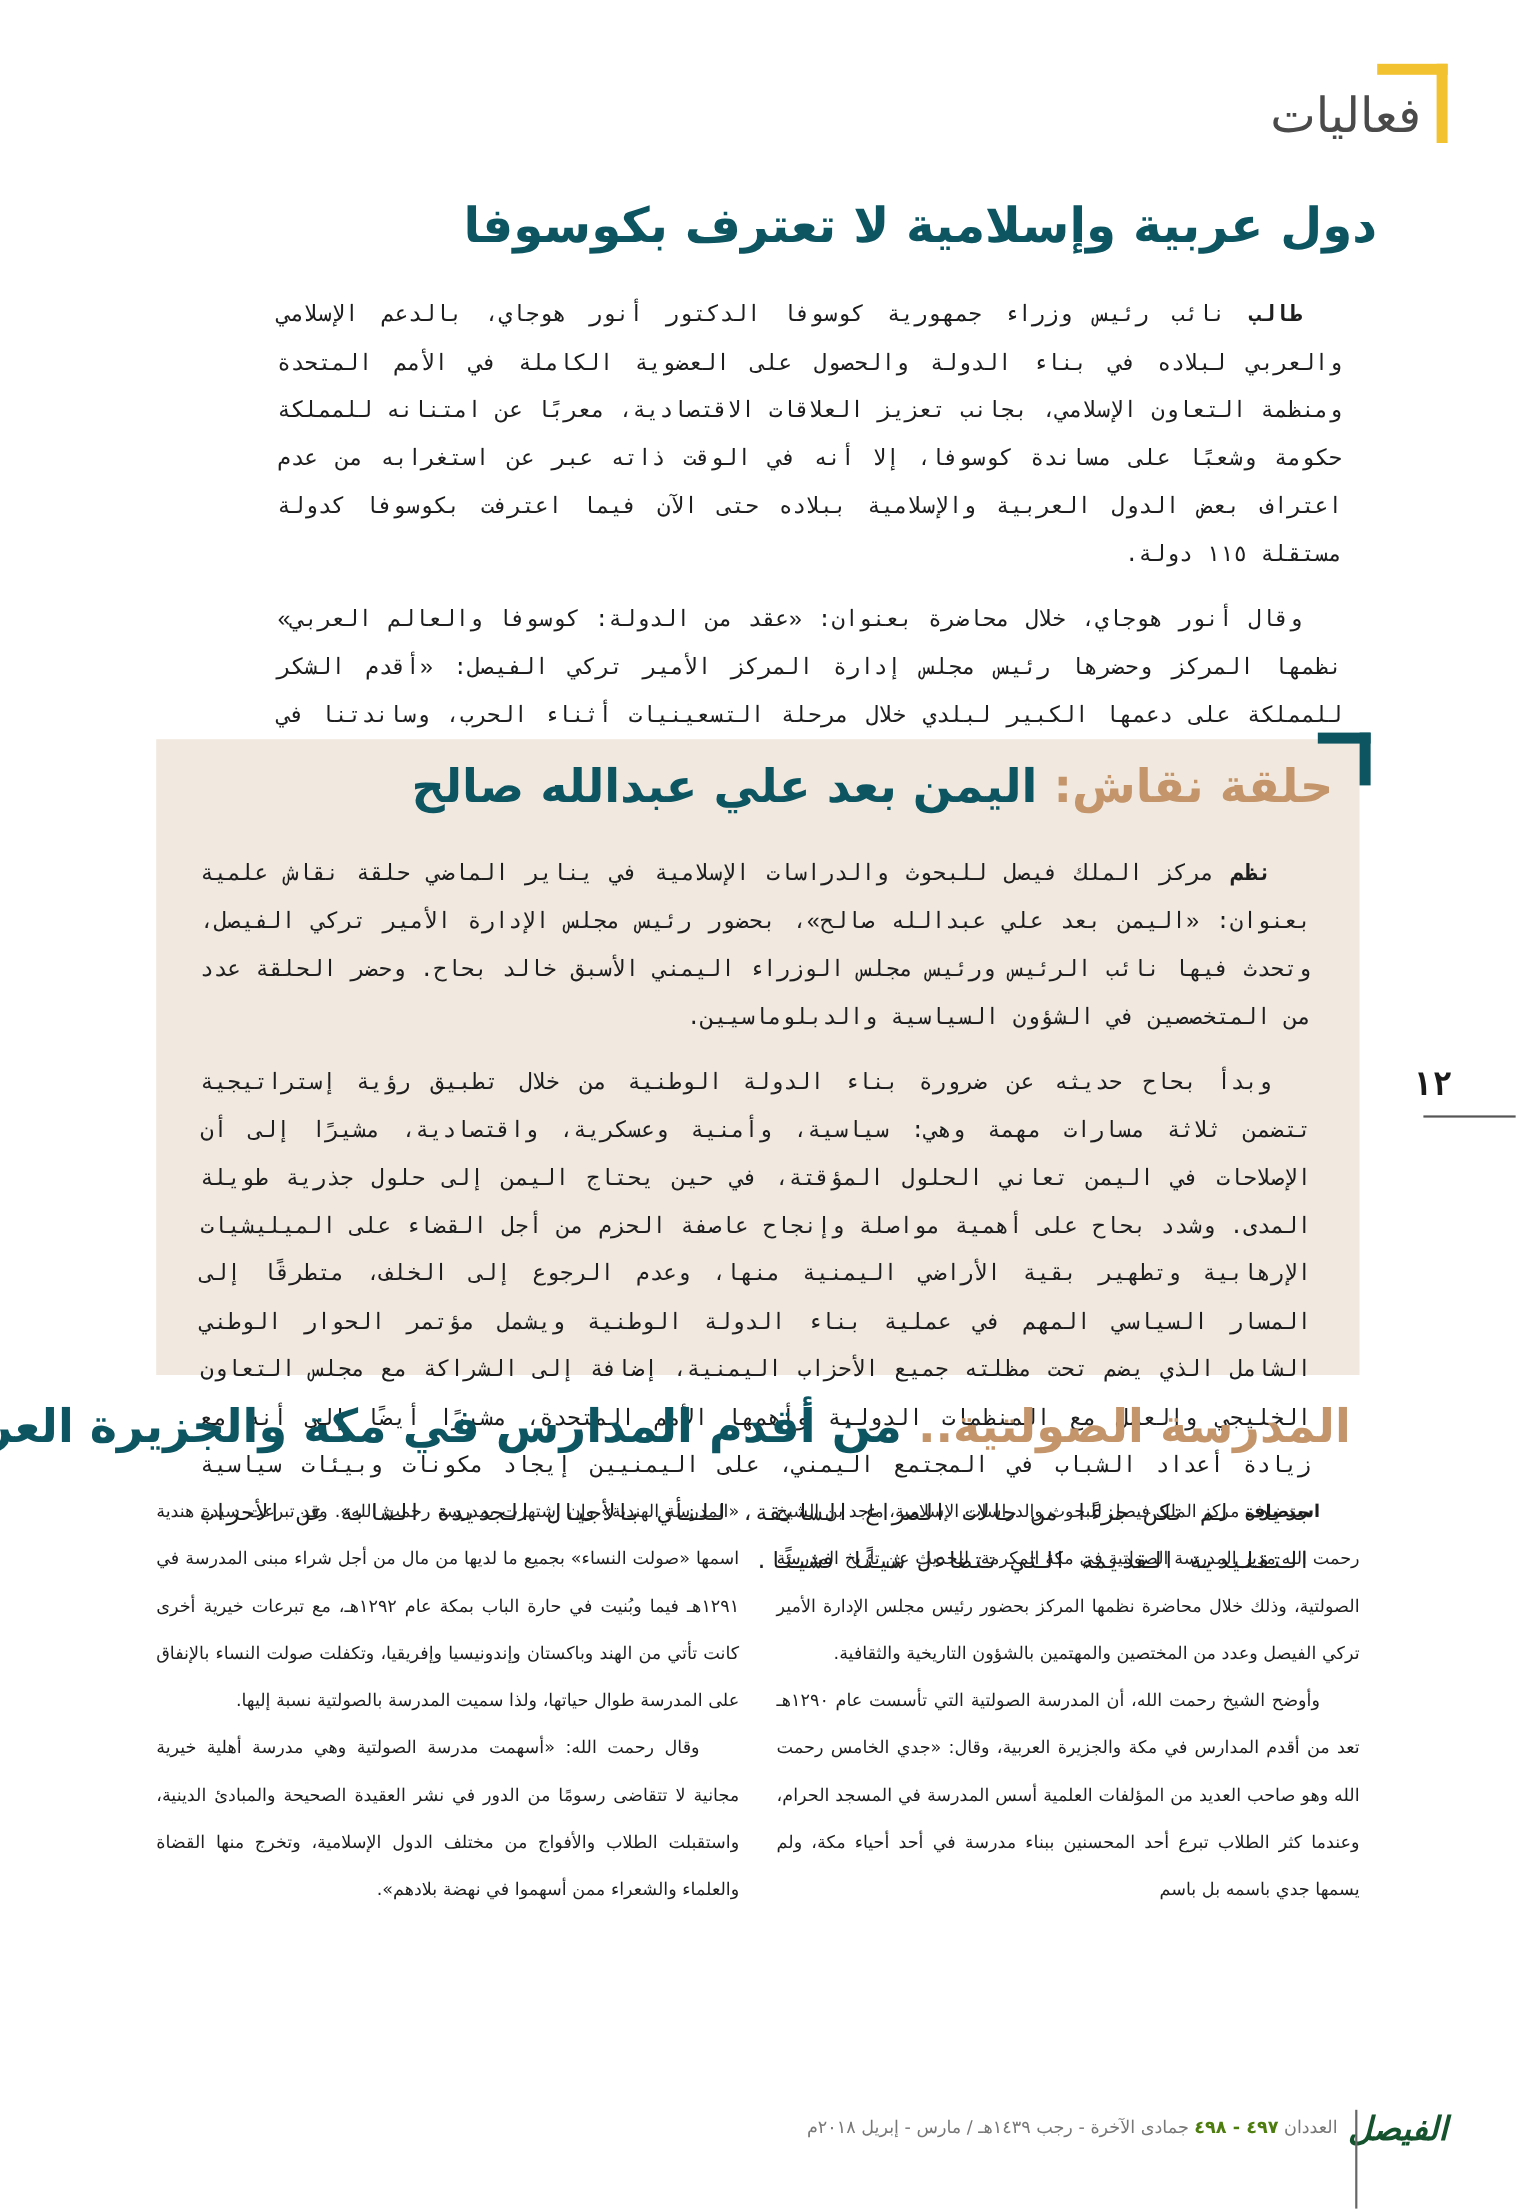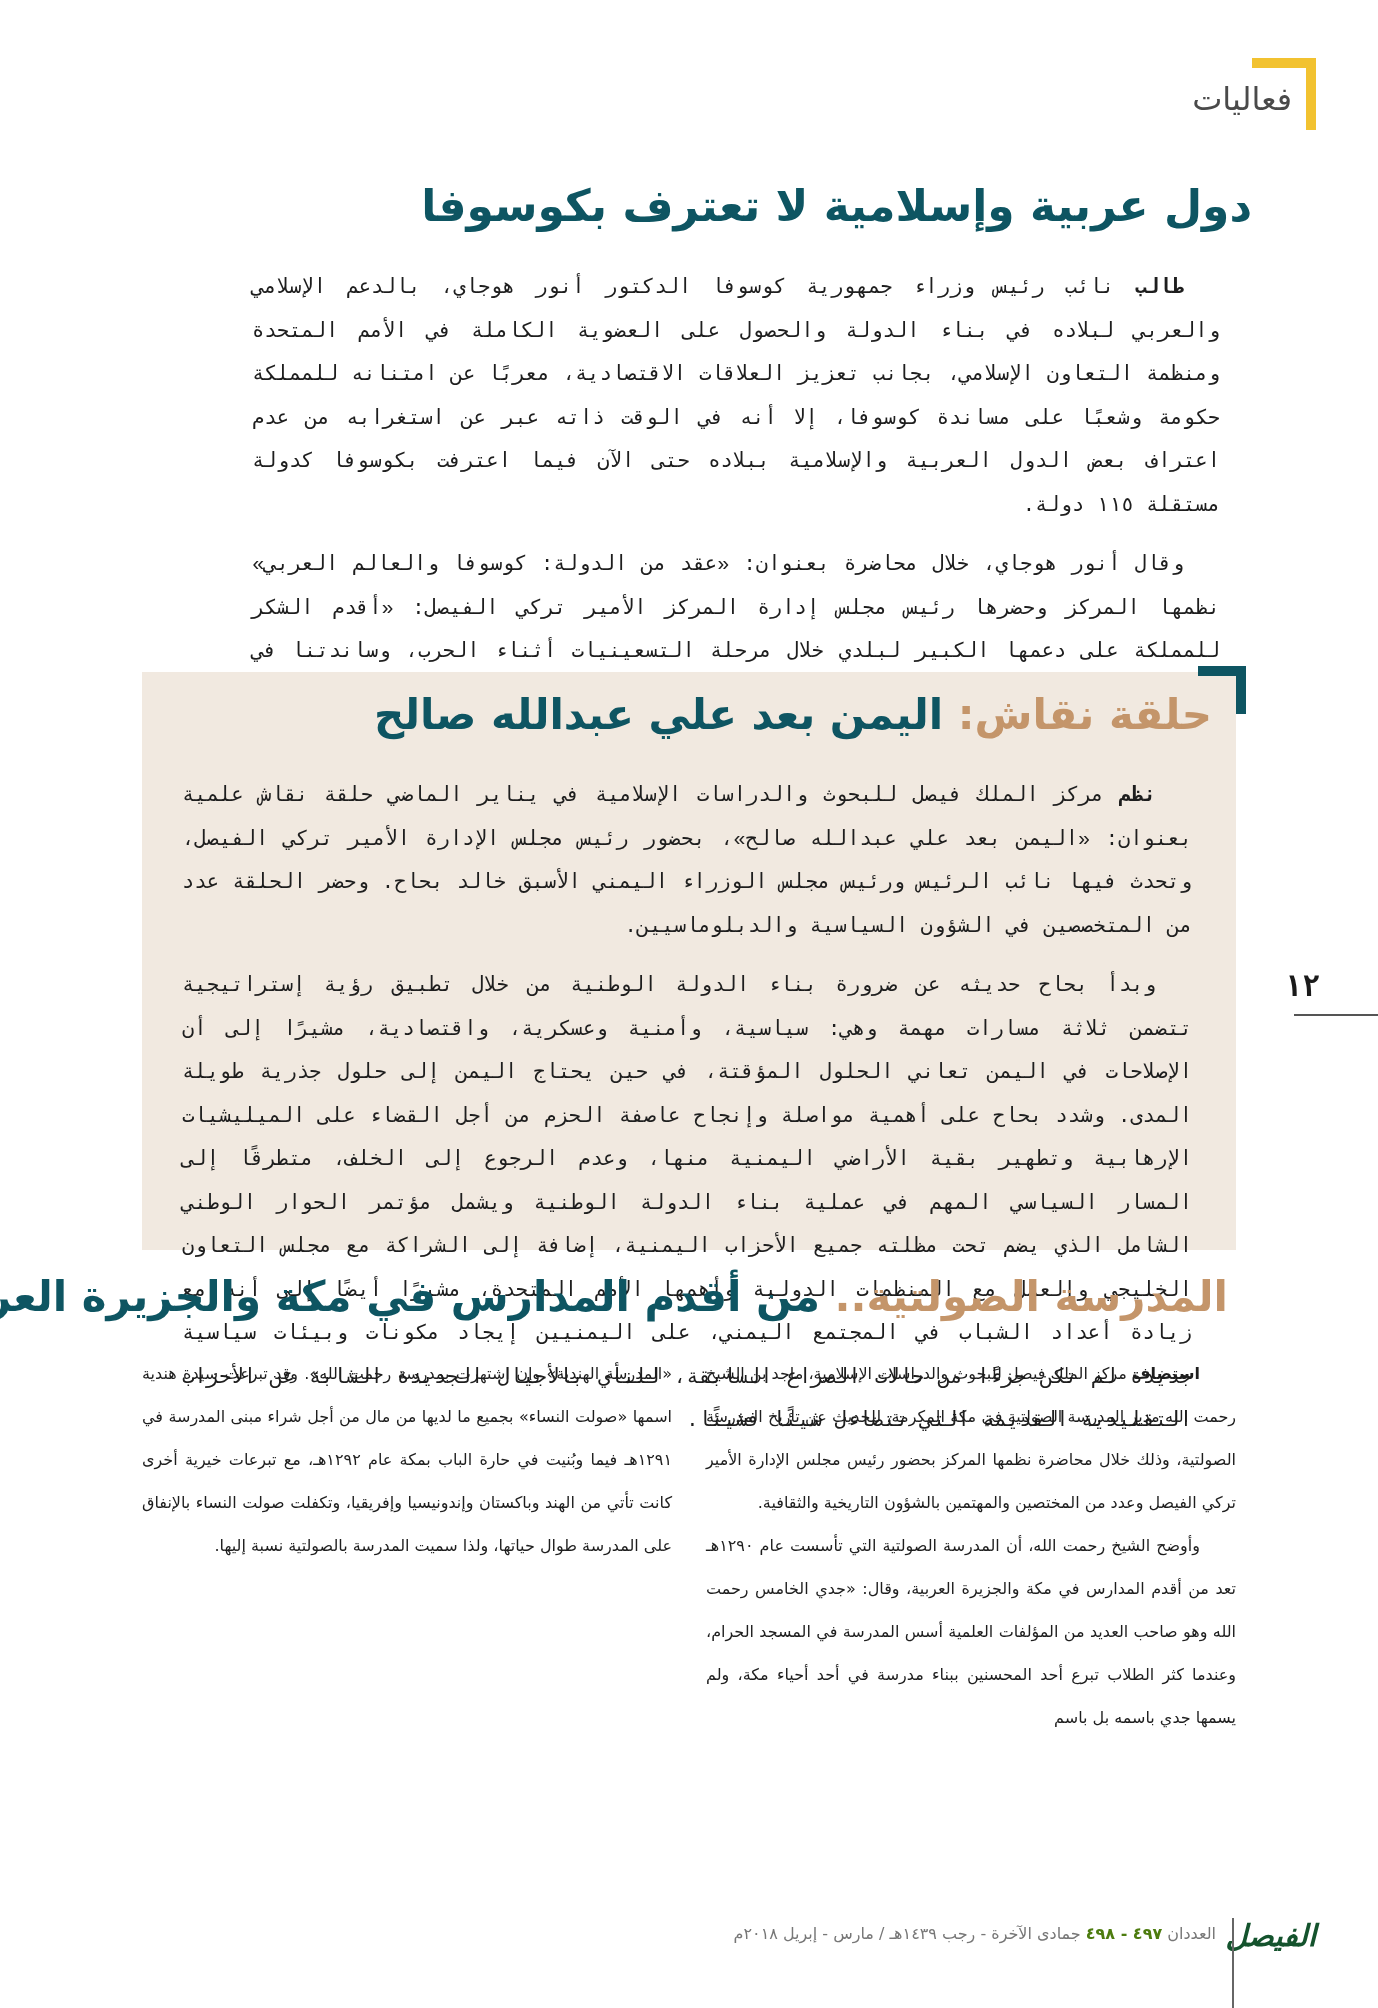--- a/index.html
+++ b/index.html
@@ -5,21 +5,21 @@
   html, body { margin: 0; padding: 0; }
   body {
     width: 1378px; height: 2008px; position: relative; background: #ffffff;
     font-family: "DejaVu Sans", sans-serif; color: #1a1a1a; overflow: hidden;
   }
   .section-corner {
     position: absolute; right: 62px; top: 58px; width: 64px; height: 72px;
     border-top: 10px solid #f2c230; border-right: 10px solid #f2c230; box-sizing: border-box;
   }
   .section-label {
-    position: absolute; right: 86px; top: 80px; font-size: 32px; color: #4a4a4a;
+    position: absolute; right: 86px; top: 80px; font-size: 44px; color: #4a4a4a;
     direction: rtl; font-weight: normal;
   }
 
   .headline {
     position: absolute; right: 126px; font-weight: bold; direction: rtl;
     color: #0e5562; letter-spacing: -0.5px; white-space: nowrap;
   }
   .h1 { top: 180px; font-size: 44px; }
 
   .body-text {
@@ -96,19 +96,20 @@
 
 <div class="headline h3">
   <span class="accent">المدرسة الصولتية..</span><span> من أقدم المدارس في مكة والجزيرة العربية</span>
 </div>
 <div class="col col-right">
   <p class="indent"><span class="lead">استضاف</span><span> مركز الملك فيصل للبحوث والدراسات الإسلامية، ماجد بن الشيخ رحمت الله مدير المدرسة الصولتية في مكة المكرمة، للحديث عن تاريخ المدرسة الصولتية، وذلك خلال محاضرة نظمها المركز بحضور رئيس مجلس الإدارة الأمير تركي الفيصل وعدد من المختصين والمهتمين بالشؤون التاريخية والثقافية.</span></p>
   <p class="indent">وأوضح الشيخ رحمت الله، أن المدرسة الصولتية التي تأسست عام ١٢٩٠هـ تعد من أقدم المدارس في مكة والجزيرة العربية، وقال: «جدي الخامس رحمت الله وهو صاحب العديد من المؤلفات العلمية أسس المدرسة في المسجد الحرام، وعندما كثر الطلاب تبرع أحد المحسنين ببناء مدرسة في أحد أحياء مكة، ولم يسمها جدي باسمه بل باسم</p>
 </div>
 <div class="col col-left">
   <p>«المدرسة الهندية» وإن اشتهرت بمدرسة رحمت الله». وقد تبرعت سيدة هندية اسمها «صولت النساء» بجميع ما لديها من مال من أجل شراء مبنى المدرسة في ١٢٩١هـ فيما وبُنيت في حارة الباب بمكة عام ١٢٩٢هـ، مع تبرعات خيرية أخرى كانت تأتي من الهند وباكستان وإندونيسيا وإفريقيا، وتكفلت صولت النساء بالإنفاق على المدرسة طوال حياتها، ولذا سميت المدرسة بالصولتية نسبة إليها.</p>
+  <p class="indent">وقال رحمت الله: «أسهمت مدرسة الصولتية وهي مدرسة أهلية خيرية مجانية لا تتقاضى رسومًا من الدور في نشر العقيدة الصحيحة والمبادئ الدينية، واستقبلت الطلاب والأفواج من مختلف الدول الإسلامية، وتخرج منها القضاة والعلماء والشعراء ممن أسهموا في نهضة بلادهم».</p>
 </div>
 
 <div class="footer-logo">الفيصل</div>
 <div class="footer-divider"></div>
 <div class="footer-text">
   <span>العددان </span><b>٤٩٧ - ٤٩٨</b><span> جمادى الآخرة - رجب ١٤٣٩هـ / مارس - إبريل ٢٠١٨م</span>
 </div>
 
 </body></html>

